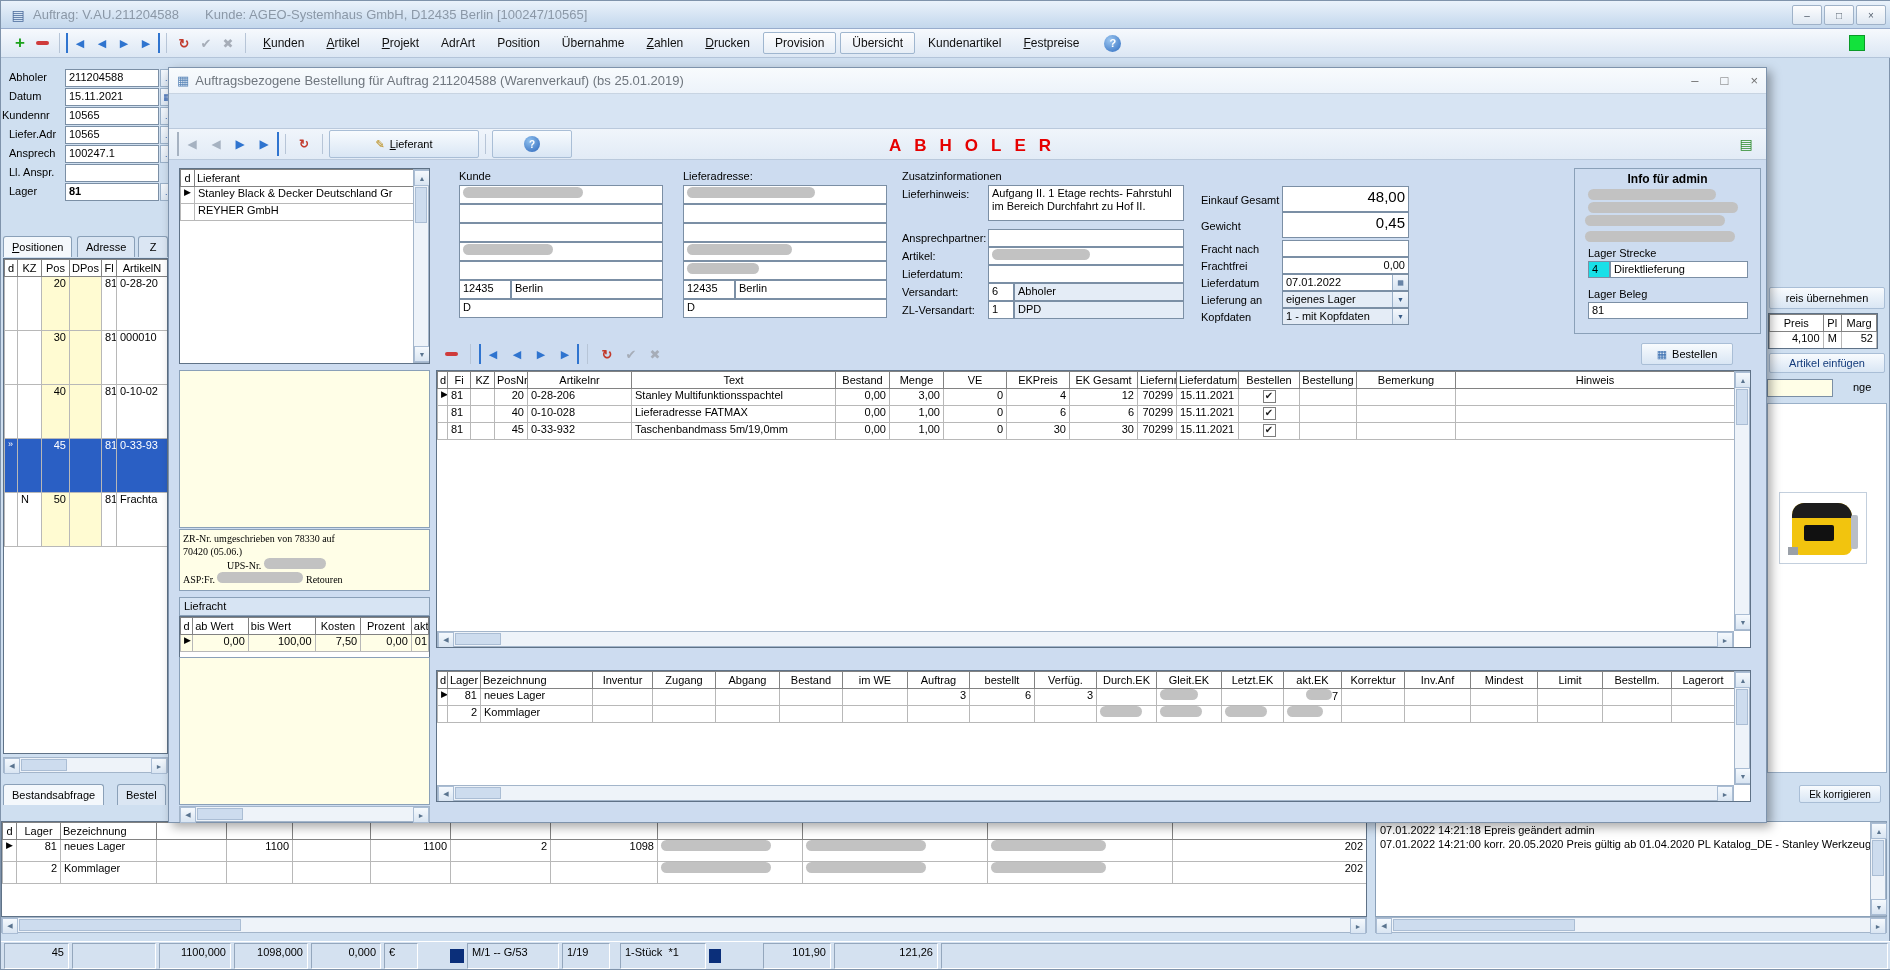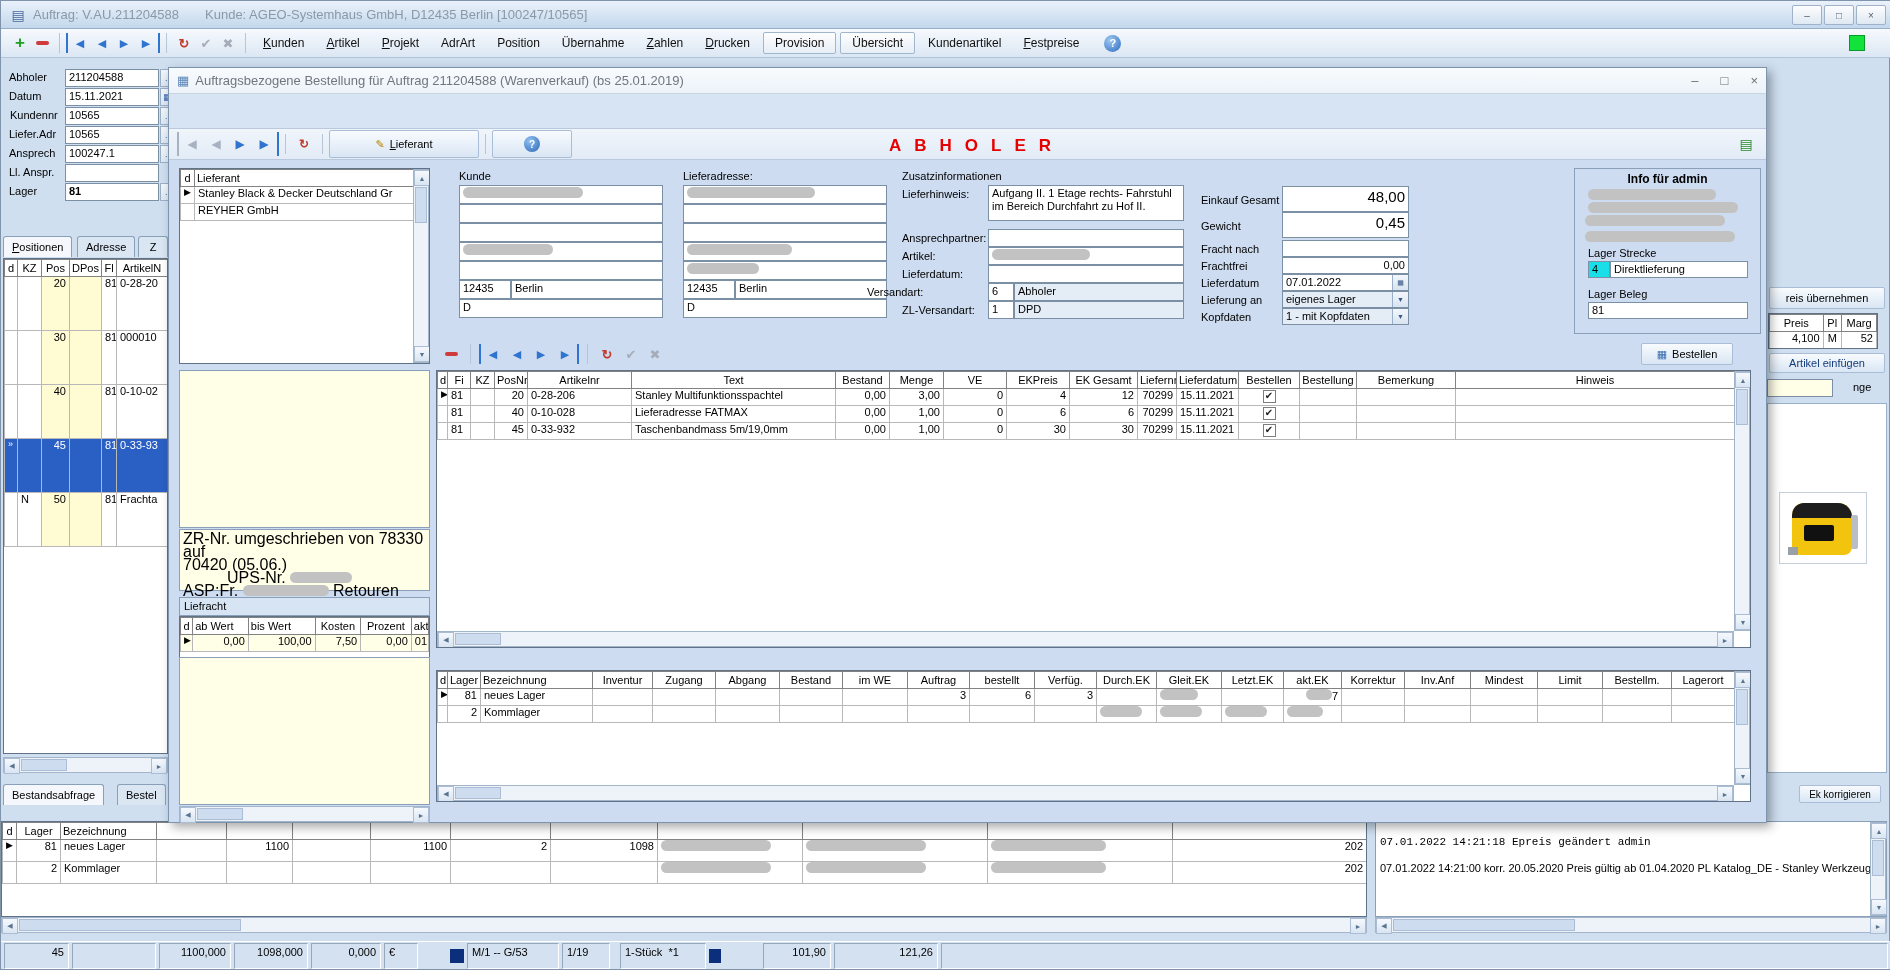--- a/index.html
+++ b/index.html
@@ -71,21 +71,21 @@
     box-shadow:4px 4px 10px rgba(0,0,0,.35);}
   .dtitle{left:0;top:0;width:100%;height:26px;background:linear-gradient(#f8fbfd,#edf3fa);
     border-bottom:1px solid #c8d4e2;display:flex;align-items:center;padding:0 8px;color:#6e7population3;color:#6f767e;font-size:13px;}
   .dband{left:0;top:26px;width:100%;height:34px;background:#d7e4f3;}
   .dbar{left:0;top:60px;width:100%;height:32px;background:linear-gradient(#f0f5fb,#e2ebf6);
     border-top:1px solid #bac9dc;border-bottom:1px solid #bac9dc;display:flex;align-items:center;padding:0 8px;}
   .tbtn{width:24px;height:24px;display:flex;align-items:center;justify-content:center;font-size:12px;}
   .helpc{width:16px;height:16px;border-radius:50%;background:radial-gradient(circle at 35% 30%,#8fc0ee,#2b66bb);
     color:#fff;font-size:10px;font-weight:bold;display:flex;align-items:center;justify-content:center;}
   .abholer{position:absolute;left:720px;top:7px;color:#e60000;font-size:17px;font-weight:bold;letter-spacing:13px;white-space:nowrap;}
-  .mono{font-family:Liberation Sans, sans-serif;font-size:16px;line-height:13px;}
+  .mono{font-family:Liberation Serif, serif;font-size:10px;line-height:13px;}
   .combo{display:flex;align-items:stretch;background:#fff;border:1px solid #7b8fa5;}
   .combo .val{flex:1;padding:1px 3px;overflow:hidden;white-space:nowrap;}
   .combo .dd{flex:0 0 15px;background:linear-gradient(#f3f7fc,#d8e4f1);border-left:1px solid #9ab0c8;
     font-size:7px;color:#365a86;display:flex;align-items:center;justify-content:center;}
   .bigv{font-size:15px;}
   .adminbox{border:1px solid #8aa0b8;}
   .cyan{background:#19e0e8;}
   
   .status{left:0;top:940px;width:1890px;height:28px;background:#d4e1f0;border-top:1px solid #fff;
     display:flex;align-items:center;padding:2px 3px;gap:3px;}
@@ -148,21 +148,21 @@
 
   <div class="abs" style="left:0;top:60px;width:180px;height:150px;">
     <span class="lbl abs" style="left:8px;top:10px;">Abholer</span>
     <span class="fld abs" style="left:64px;top:8px;width:94px;height:18px;">211204588</span>
     <span class="mini abs" style="left:159px;top:8px;height:18px;">..</span>
 
     <span class="lbl abs" style="left:8px;top:29px;">Datum</span>
     <span class="fld abs" style="left:64px;top:27px;width:94px;height:18px;">15.11.2021</span>
     <span class="mini abs" style="left:159px;top:27px;height:18px;">▦</span>
 
-    <span class="lbl abs" style="left:1px;top:48px;padding-left:8px;">Kundennr</span>
+    <span class="lbl abs" style="left:1px;top:48px;">Kundennr</span>
     <span class="fld abs" style="left:64px;top:46px;width:94px;height:18px;">10565</span>
     <span class="mini abs" style="left:159px;top:46px;height:18px;">..</span>
 
     <span class="lbl abs" style="left:8px;top:67px;">Liefer.Adr</span>
     <span class="fld abs" style="left:64px;top:65px;width:94px;height:18px;">10565</span>
     <span class="mini abs" style="left:159px;top:65px;height:18px;">..</span>
 
     <span class="lbl abs" style="left:8px;top:86px;">Ansprech</span>
     <span class="fld abs" style="left:64px;top:84px;width:94px;height:18px;">100247.1</span>
     <span class="mini abs" style="left:159px;top:84px;height:18px;">..</span>
@@ -316,21 +316,21 @@
     </tbody>
       </table>
   </div>
   <div class="hsb abs" style="left:0;top:916px;width:1366px;">
     <span class="sbtn">◀</span>
     <span class="thumb" style="width:220px;"></span>
     <span class="sbtn ml-auto">►</span>
   </div>
 
   <div class="abs" style="left:1374px;top:820px;width:512px;height:96px;background:#fff;border:1px solid #8aa0b8;">
-    <div style="padding:14px 4px;white-space:nowrap;overflow:hidden;width:490px;font-family:Liberation Mono, monospace;">07.01.2022 14:21:18 Epreis geändert admin</div>
+    <div style="padding:2px 4px;white-space:nowrap;overflow:hidden;width:490px;">07.01.2022 14:21:18 Epreis geändert admin</div>
     <div style="padding:0 4px;white-space:nowrap;overflow:hidden;width:490px;">07.01.2022 14:21:00 korr. 20.05.2020 Preis gültig ab 01.04.2020 PL Katalog_DE - Stanley Werkzeuge und Aufbewahr</div>
     <div class="vsb abs" style="right:0;top:0;height:94px;">
       <span class="sbtn">▲</span>
       <span class="thumb"></span>
       <span class="sbtn mt-auto">▼</span>
     </div>
   </div>
   <div class="hsb abs" style="left:1374px;top:916px;width:512px;">
     <span class="sbtn">◀</span>
     <span class="thumb" style="width:180px;"></span>
@@ -502,21 +502,21 @@
 
     <span class="lbl abs" style="left:733px;top:102px;">Zusatzinformationen</span>
     <span class="lbl abs" style="left:733px;top:120px;">Lieferhinweis:</span>
     <div class="fld abs" style="left:819px;top:117px;width:196px;height:36px;white-space:normal;line-height:13px;">Aufgang II. 1 Etage rechts- Fahrstuhl im Bereich Durchfahrt zu Hof II.</div>
     <span class="lbl abs" style="left:733px;top:164px;">Ansprechpartner:</span>
     <span class="fld abs" style="left:819px;top:161px;width:196px;height:18px;"></span>
     <span class="lbl abs" style="left:733px;top:182px;">Artikel:</span>
     <span class="fld abs" style="left:819px;top:179px;width:196px;height:18px;"><span class="blob" style="width:98px;"></span></span>
     <span class="lbl abs" style="left:733px;top:200px;">Lieferdatum:</span>
     <span class="fld abs" style="left:819px;top:197px;width:196px;height:18px;"></span>
-    <span class="lbl abs" style="left:698px;top:218px;text-align:right;">Versandart:</span>
+    <span class="lbl abs" style="left:733px;top:218px;text-align:right;">Versandart:</span>
     <span class="fld abs" style="left:819px;top:215px;width:26px;height:18px;">6</span>
     <span class="fld abs" style="left:845px;top:215px;width:170px;height:18px;background:#e4ecf6;">Abholer</span>
     <span class="lbl abs" style="left:733px;top:236px;">ZL-Versandart:</span>
     <span class="fld abs" style="left:819px;top:233px;width:26px;height:18px;">1</span>
     <span class="fld abs" style="left:845px;top:233px;width:170px;height:18px;background:#e4ecf6;">DPD</span>
 
     <span class="lbl abs" style="left:1032px;top:126px;">Einkauf Gesamt</span>
     <span class="fld ra bigv abs" style="left:1113px;top:118px;width:127px;height:26px;">48,00</span>
     <span class="lbl abs" style="left:1032px;top:152px;">Gewicht</span>
     <span class="fld ra bigv abs" style="left:1113px;top:144px;width:127px;height:26px;">0,45</span>

